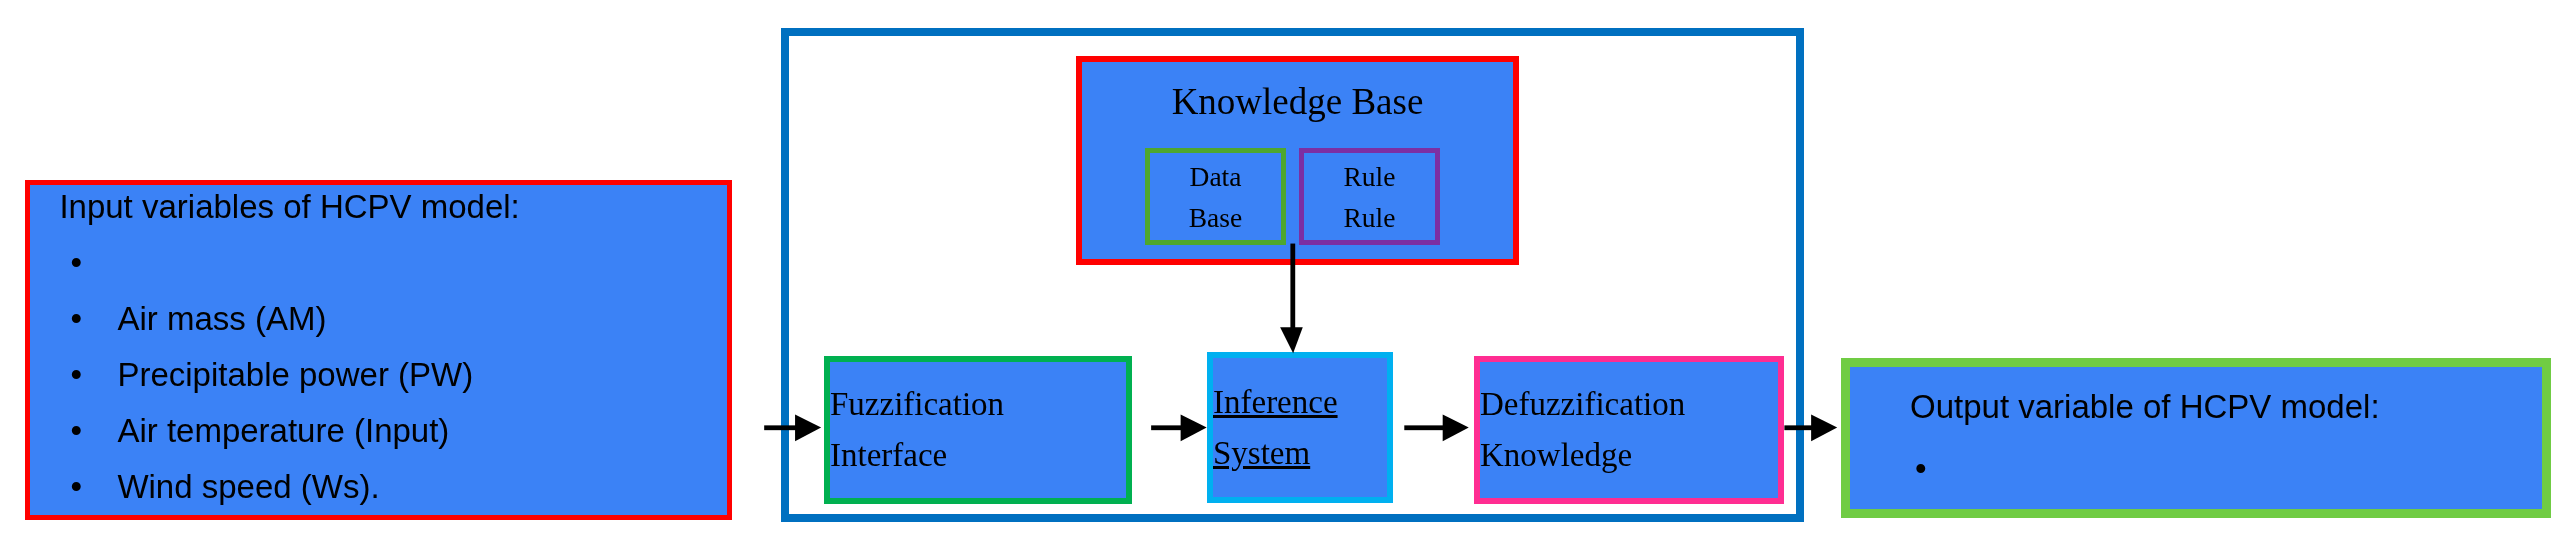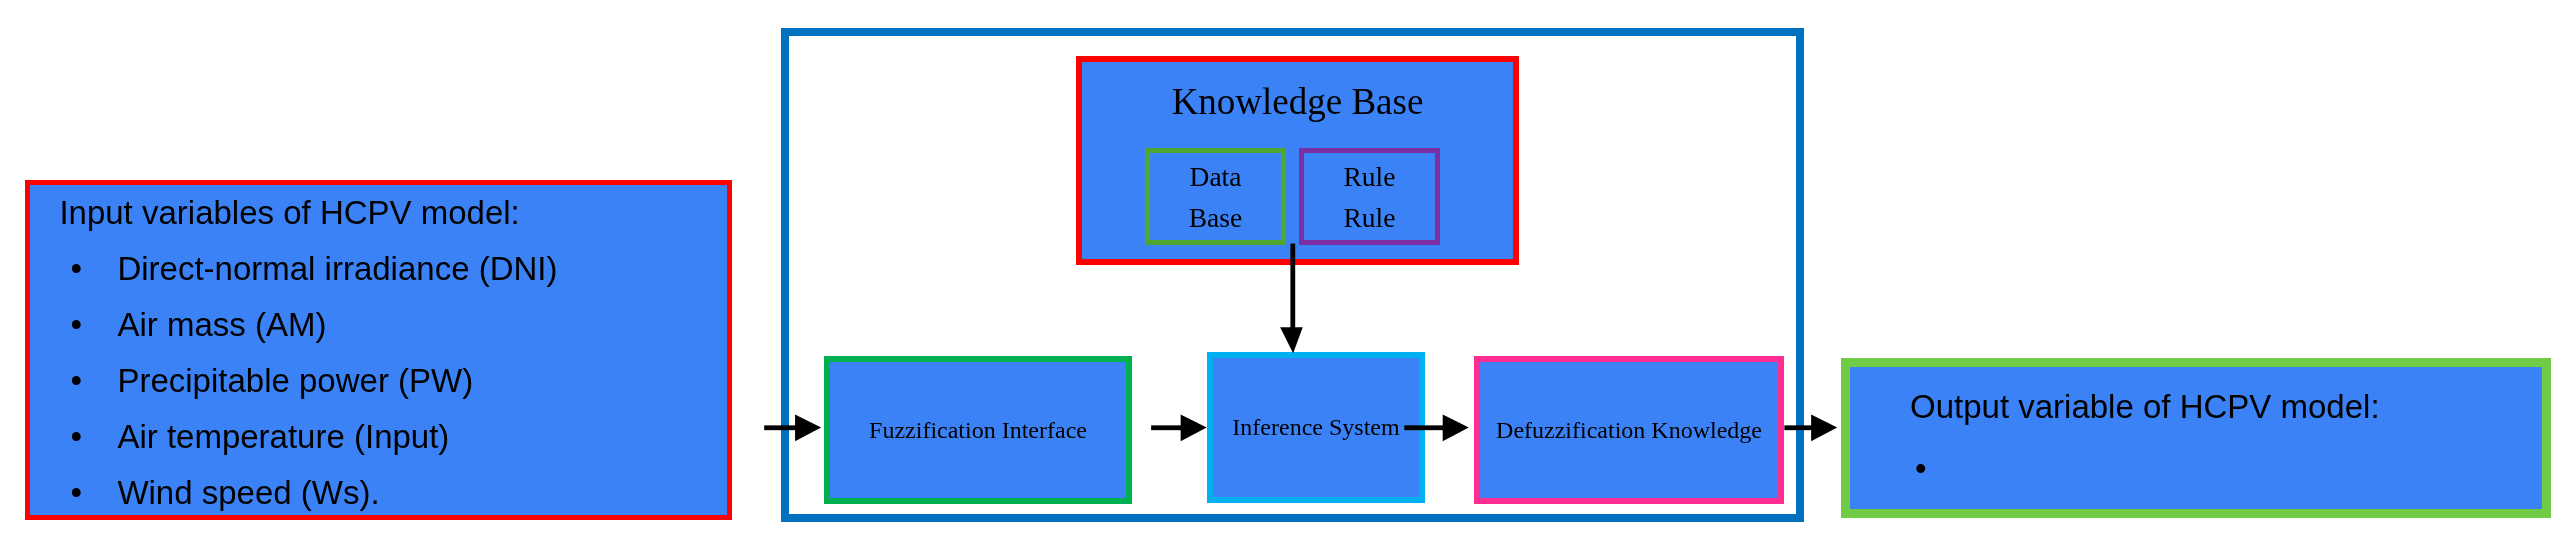--- a/index.html
+++ b/index.html
@@ -16,21 +16,21 @@
   }
   .box {
     position: absolute;
     box-sizing: border-box;
     background: #3b82f6;
   }
   
   .input-box {
     left: 25.4px; top: 180px; width: 707px; height: 340px;
     border: 5.5px solid var(--red, #FF0000);
-    display: flex; flex-direction: column; justify-content: space-between;
+    display: flex; flex-direction: column; justify-content: flex-end;
     font-size: 33px; line-height: 56px; color: var(--text-black, #000000);
   }
   .input-box .title { padding-left: 29px; white-space: nowrap; }
   .bullet-line { display: flex; white-space: nowrap; }
   .input-box .bullet-line { padding-left: 40px; }
   .input-box .bullet { width: 47px; flex: 0 0 47px; }
   
   .container-box {
     left: 781px; top: 27.5px; width: 1023px; height: 494px;
     border: 8.2px solid var(--container-blue, #0070C0);
@@ -59,31 +59,32 @@
     display: flex; align-items: center; justify-content: center;
   }
   .db-box span, .rb-box span {
     display: block; width: 82px; text-align: center;
     font-family: "Liberation Serif", serif;
     font-size: 27.5px; line-height: 41px; color: var(--text-black, #000000);
   }
   
   .row-box {
     display: flex; align-items: center; justify-content: center;
-    text-align: center;
+    text-align: left;
     font-family: "Liberation Serif", serif;
-    font-size: 24px; line-height: 51px; color: var(--text-black, #000000);
+    font-size: 33px; line-height: 51px; color: var(--text-black, #000000);
   }
   .fuzz-box {
     left: 824px; top: 356px; width: 308px; height: 148px;
     border: 6.9px solid var(--fuzzification-green, #00B050);
   }
   .infer-box {
-    left: 1207px; top: 352px; width: 218px; height: 151px;
+    left: 1207px; top: 352px; width: 186px; height: 151px;
     border: 6.9px solid var(--inference-cyan, #00B0F0);
+    text-decoration: underline;
   }
   .defuzz-box {
     left: 1474px; top: 356px; width: 310px; height: 148px;
     border: 6.9px solid var(--defuzzification-pink, #FF2D92);
   }
   
   .output-box {
     left: 1841px; top: 358px; width: 710px; height: 160px;
     border: 9px solid var(--output-green, #70CC44);
     display: flex; flex-direction: column; justify-content: center;
@@ -101,21 +102,20 @@
 </style>
 </head>
 <body>
 
 <div class="canvas">
 
   <div class="box input-box">
     <div class="title">Input variables of HCPV model:</div>
     <div class="bullet-line">
       <span class="bullet">•</span>
-      <span class="btext">Direct-normal irradiance (DNI)</span>
     </div>
     <div class="bullet-line">
       <span class="bullet">•</span>
       <span class="btext">Air mass (AM)</span>
     </div>
     <div class="bullet-line">
       <span class="bullet">•</span>
       <span class="btext">Precipitable power (PW)</span>
     </div>
     <div class="bullet-line">

